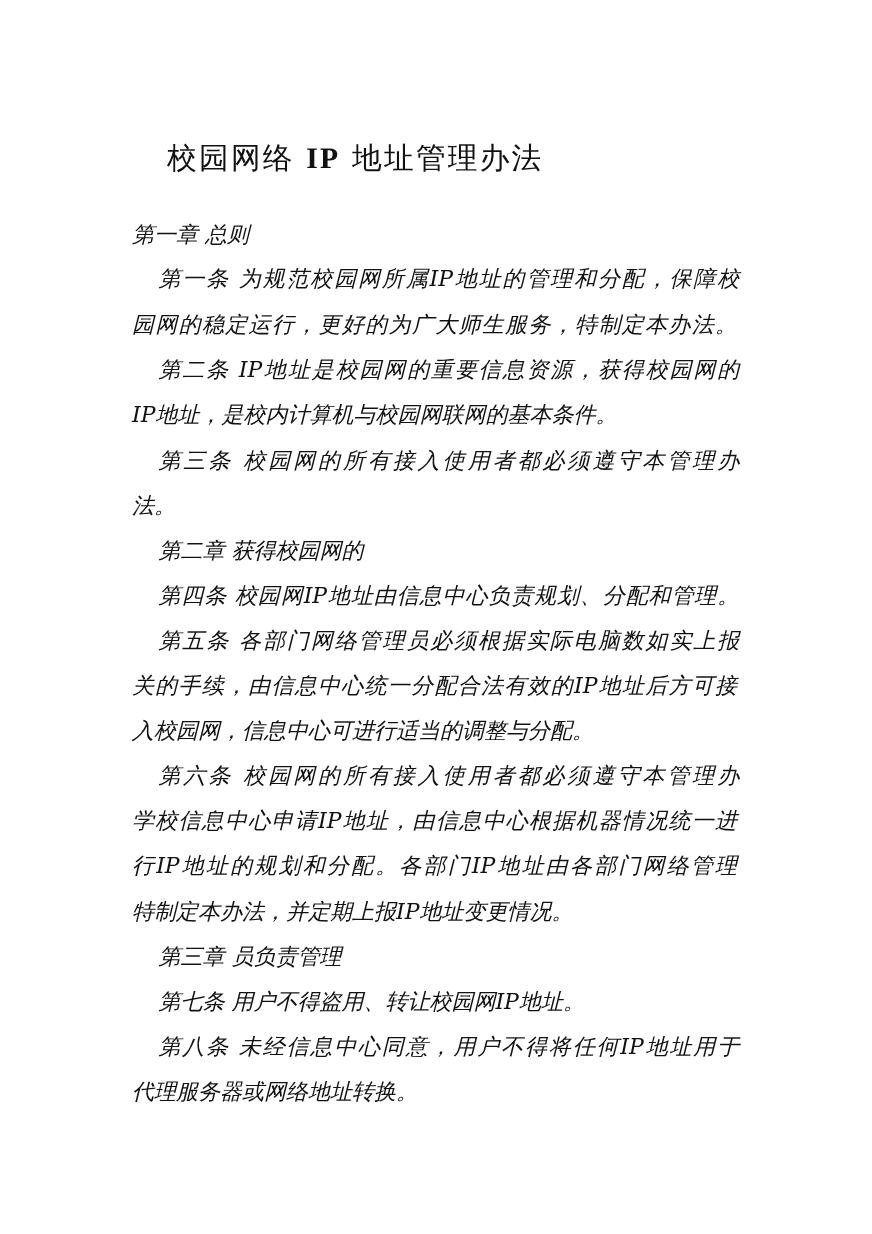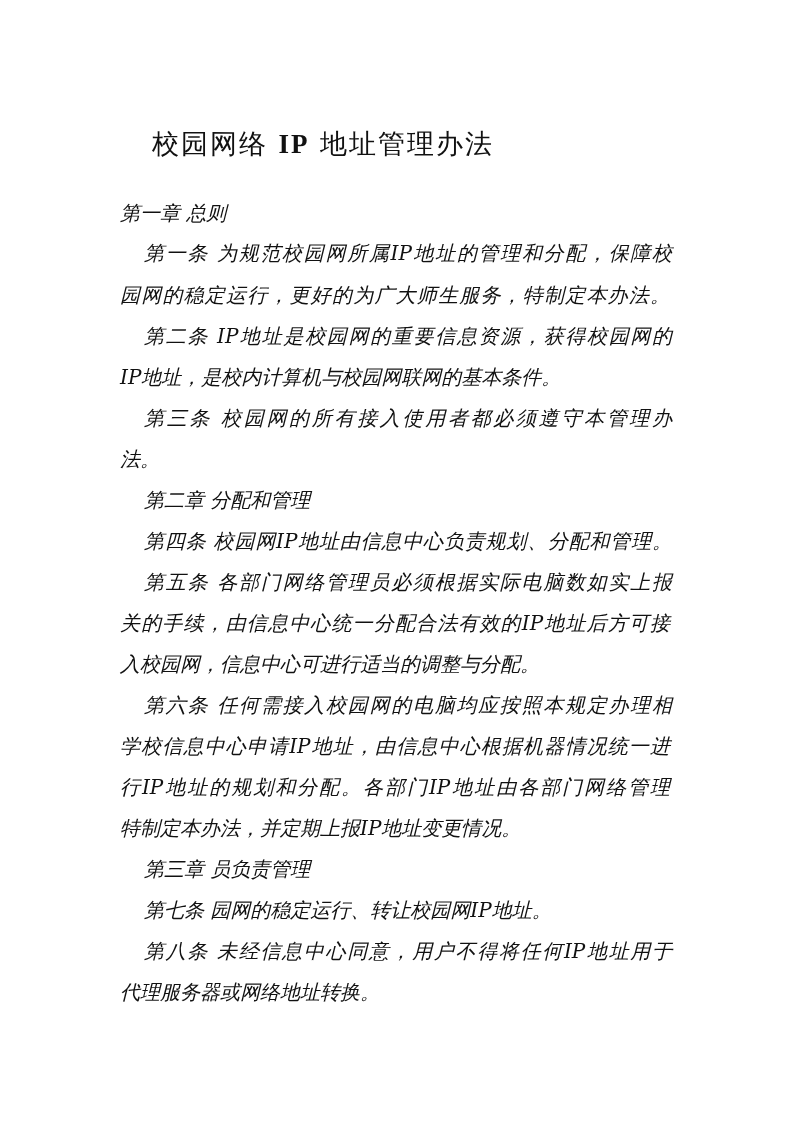--- a/index.html
+++ b/index.html
@@ -24,26 +24,26 @@
 </div>
 
 <div id="body-lines">
     <div class="line" style="top: 200px;">第一章 总则</div>
     <div class="line indent just" style="top: 240px;">第一条 为规范校园网所属IP地址的管理和分配，保障校</div>
     <div class="line just" style="top: 282px;">园网的稳定运行，更好的为广大师生服务，特制定本办法。</div>
     <div class="line indent just" style="top: 323px;">第二条 IP地址是校园网的重要信息资源，获得校园网的</div>
     <div class="line" style="top: 364px;">IP地址，是校内计算机与校园网联网的基本条件。</div>
     <div class="line indent just" style="top: 405px;">第三条 校园网的所有接入使用者都必须遵守本管理办</div>
     <div class="line" style="top: 446px;">法。</div>
-    <div class="line indent" style="top: 487px;">第二章 分配和管理</div>
+    <div class="line indent" style="top: 487px;">第二章 获得校园网的</div>
     <div class="line indent just" style="top: 528px;">第四条 校园网IP地址由信息中心负责规划、分配和管理。</div>
     <div class="line indent just" style="top: 569px;">第五条 各部门网络管理员必须根据实际电脑数如实上报</div>
     <div class="line just" style="top: 610px;">关的手续，由信息中心统一分配合法有效的IP地址后方可接</div>
     <div class="line" style="top: 651px;">入校园网，信息中心可进行适当的调整与分配。</div>
-    <div class="line indent just" style="top: 692px;">第六条 任何需接入校园网的电脑均应按照本规定办理相</div>
+    <div class="line indent just" style="top: 692px;">第六条 校园网的所有接入使用者都必须遵守本管理办</div>
     <div class="line just" style="top: 733px;">学校信息中心申请IP地址，由信息中心根据机器情况统一进</div>
     <div class="line just" style="top: 774px;">行IP地址的规划和分配。各部门IP地址由各部门网络管理</div>
     <div class="line" style="top: 815px;">特制定本办法，并定期上报IP地址变更情况。</div>
     <div class="line indent" style="top: 856px;">第三章 员负责管理</div>
-    <div class="line indent" style="top: 897px;">第七条 园网的稳定运行、转让校园网IP地址。</div>
+    <div class="line indent" style="top: 897px;">第七条 用户不得盗用、转让校园网IP地址。</div>
     <div class="line indent just" style="top: 938px;">第八条 未经信息中心同意，用户不得将任何IP地址用于</div>
     <div class="line" style="top: 979px;">代理服务器或网络地址转换。</div>
   </div>
 
 </body></html>

